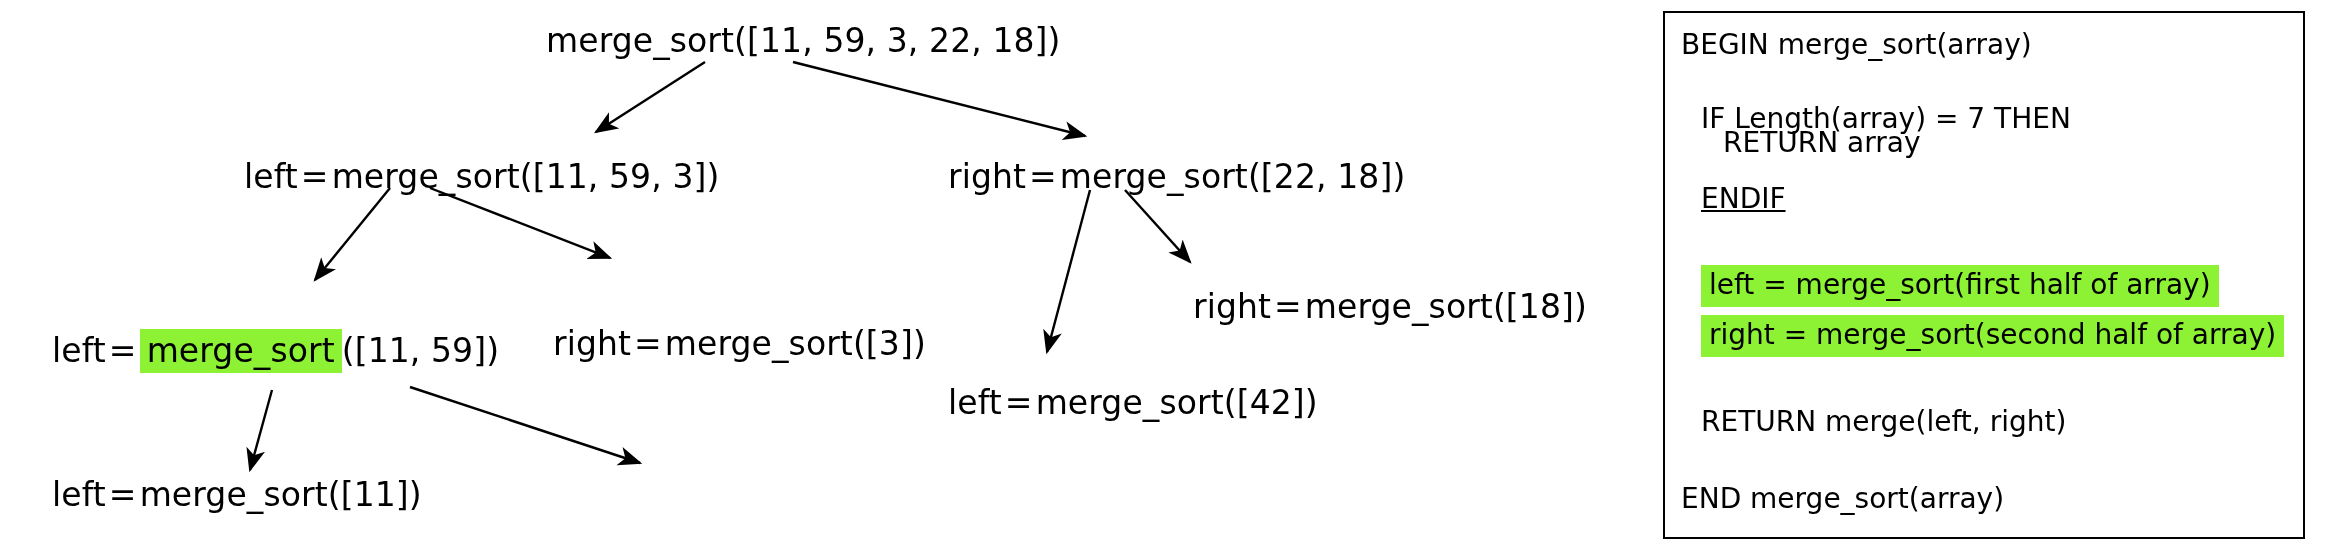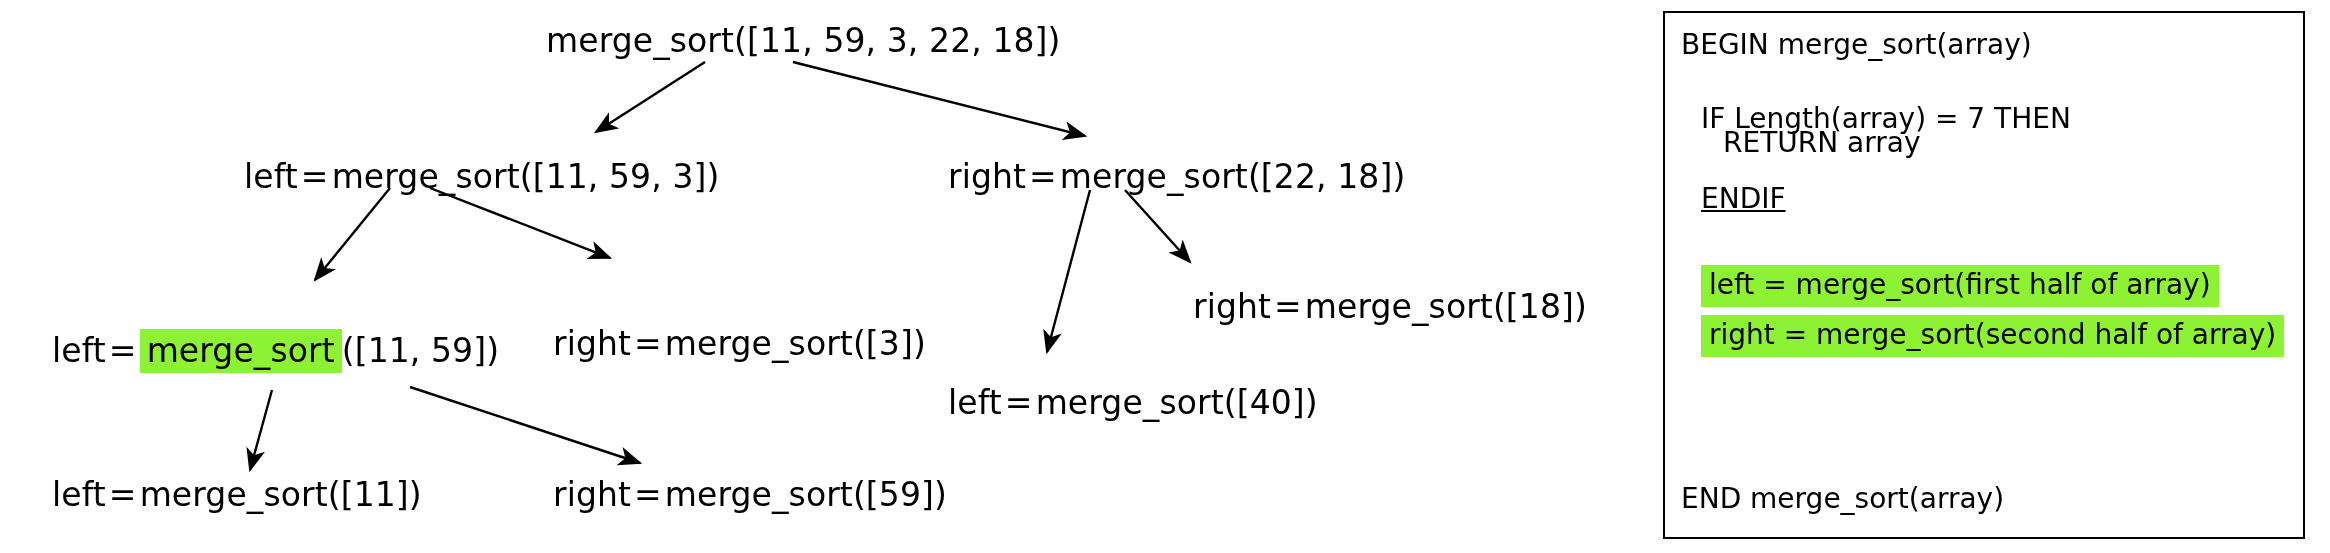--- a/index.html
+++ b/index.html
@@ -123,47 +123,45 @@
 
     <div class="tree-node" style="left:52px; top:334px;">
       <span>left</span><span class="eq">=</span><span class="hl">merge_sort</span><span>([11, 59])</span>
     </div>
 
     <div class="tree-node" style="left:553px; top:286px;margin-top:41px;">
       <span>right</span><span class="eq">=</span><span>merge_sort</span><span>([3])</span>
     </div>
 
     <div class="tree-node" style="left:948px; top:386px;">
-      <span>left</span><span class="eq">=</span><span>merge_sort</span><span>([40])</span>
+      <span>left</span><span class="eq">=</span><span>merge_sort</span><span>([42])</span>
     </div>
 
     <div class="tree-node" style="left:1193px; top:290px;">
       <span>right</span><span class="eq">=</span><span>merge_sort</span><span>([18])</span>
     </div>
 
     <div class="tree-node" style="left:52px; top:478px;">
       <span>left</span><span class="eq">=</span><span>merge_sort</span><span>([11])</span>
     </div>
 
-    <div class="tree-node" style="left:553px; top:478px;">
-      <span>right</span><span class="eq">=</span><span>merge_sort</span><span>([59])</span>
-    </div>
 
   </div>
 
   <div id="pseudocode-panel">
     <div class="code-line indent0" style="top:18px;">BEGIN merge_sort(array)</div>
 
     <div class="code-line indent1" style="top:92px;">IF Length(array) = 7 THEN</div>
 
     <div class="code-line indent2" style="top:116px;">RETURN array</div>
 
     <div class="code-line indent1" style="top:172px;text-decoration:underline;">ENDIF</div>
 
     <div class="code-line indent1 code-hl" style="top:252px;">left = merge_sort(first half of array)</div>
 
     <div class="code-line indent1 code-hl" style="top:302px;">right = merge_sort(second half of array)</div>
 
+    <div class="code-line indent1" style="top:395px;">RETURN merge(left, right)</div>
 
     <div class="code-line indent0" style="top:464px;margin-top:8px;">END merge_sort(array)</div>
   </div>
 
 </div>
 
 </body></html>

